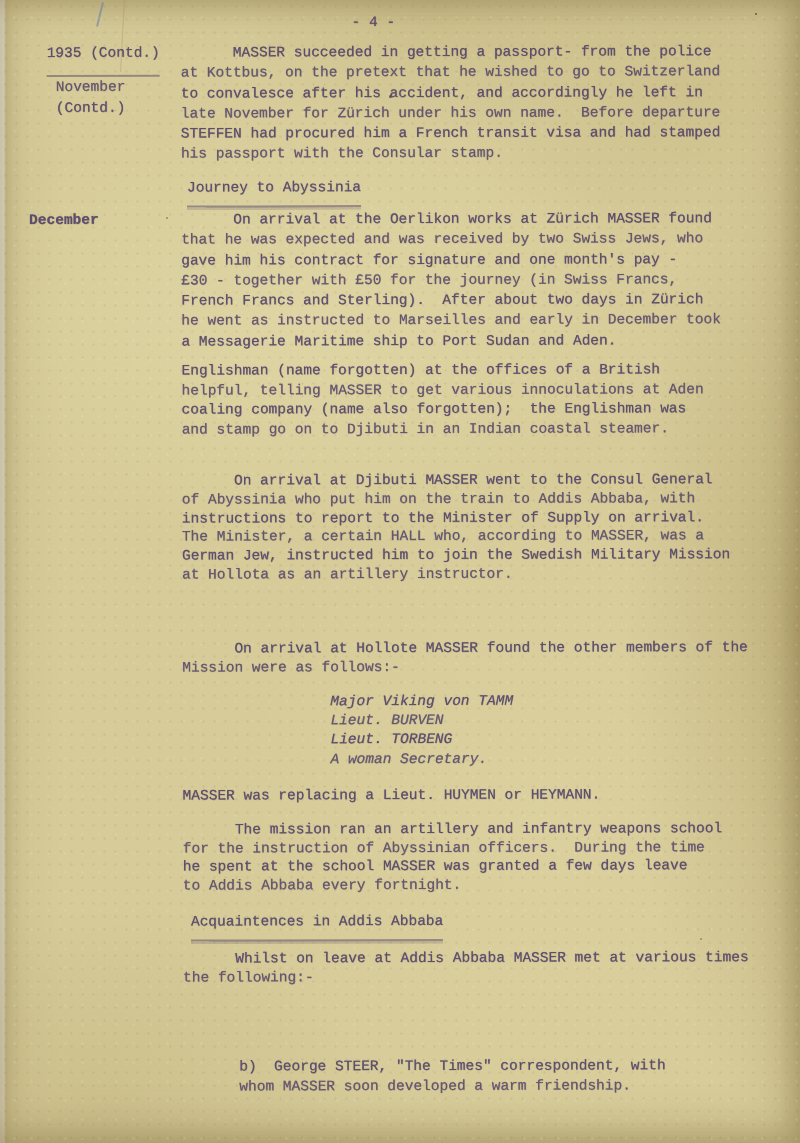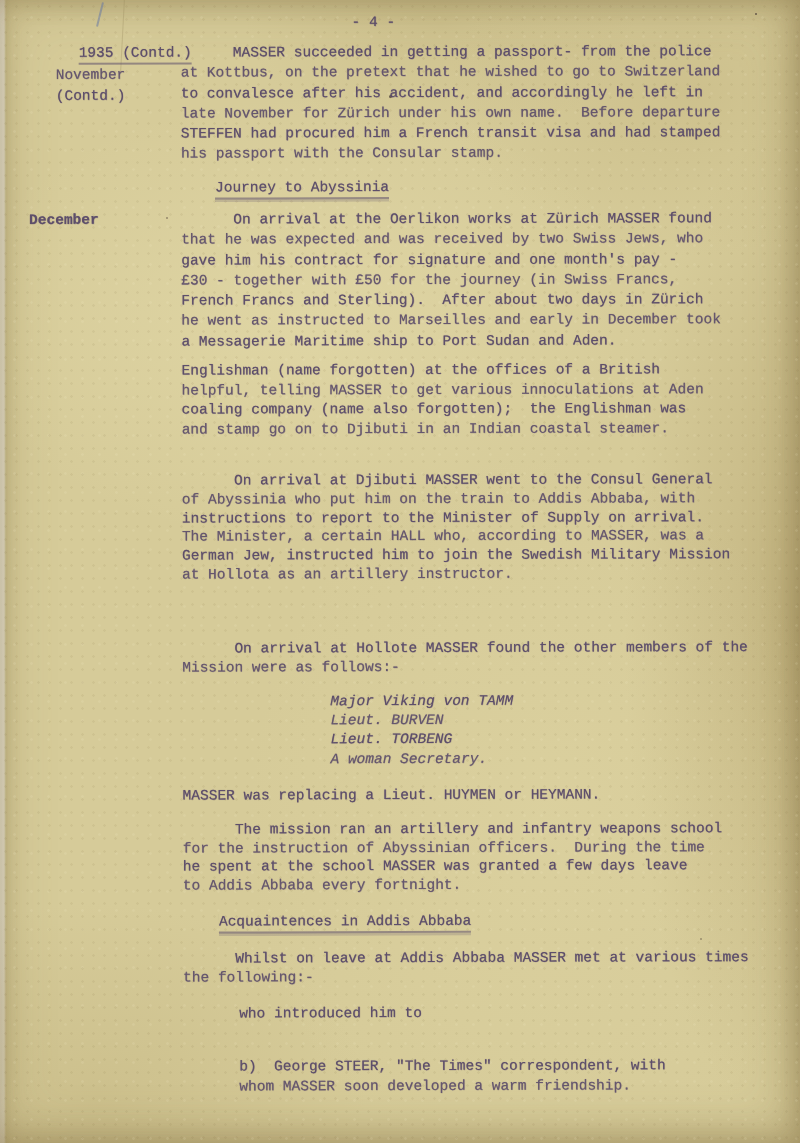--- a/index.html
+++ b/index.html
@@ -42,28 +42,26 @@
   }
   .block{position:absolute;}
   .line{white-space:pre;line-height:20.3px;opacity:.94;}
   .line:nth-child(even){opacity:.88;}
 
   
   .heading .line{
     display:inline-block;
     border-bottom:2px solid rgba(88,73,105,0.55);
     box-shadow:0 2.5px 0 rgba(88,73,105,0.22);
-    padding-bottom:0;
-    margin-left:28px;
+    padding-bottom:8px;
   }
   #note-1935 .line:first-child{
     display:inline-block;
     border-bottom:2px solid rgba(88,73,105,0.55);
-    padding-bottom:0px;
-    margin-left:32px;
+    padding-bottom:12px;
   }
   #note-1935 .line:nth-child(2),
   #note-1935 .line:nth-child(3){padding-left:9px;}
 
   
   #pageno{top:12px;left:353px;}
   #note-1935{top:42px;left:48px;}
   #p1{top:42px;left:182px;}
   #h-journey{top:177px;left:188px;}
   #note-december{top:209px;left:30px;font-weight:bold;}
@@ -178,20 +176,19 @@
         <div class="line">for the instruction of Abyssinian officers.  During the time</div>
         <div class="line">he spent at the school MASSER was granted a few days leave</div>
         <div class="line">to Addis Abbaba every fortnight.</div>
       </div>
       <div id="h-acquaintances" class="block heading"><div class="line">Acquaintences in Addis Abbaba</div></div>
       <div id="p8" class="block para">
         <div class="line">      Whilst on leave at Addis Abbaba MASSER met at various times</div>
         <div class="line">the following:-</div>
       </div>
       <div id="item-a" class="block para">
-        <div class="line">who introduced him to</div>
       </div>
       <div id="item-b" class="block para">
         <div class="line">b)  George STEER, "The Times" correspondent, with</div>
         <div class="line">whom MASSER soon developed a warm friendship.</div>
       </div>
     </div>
 </div>
 
 </body></html>

